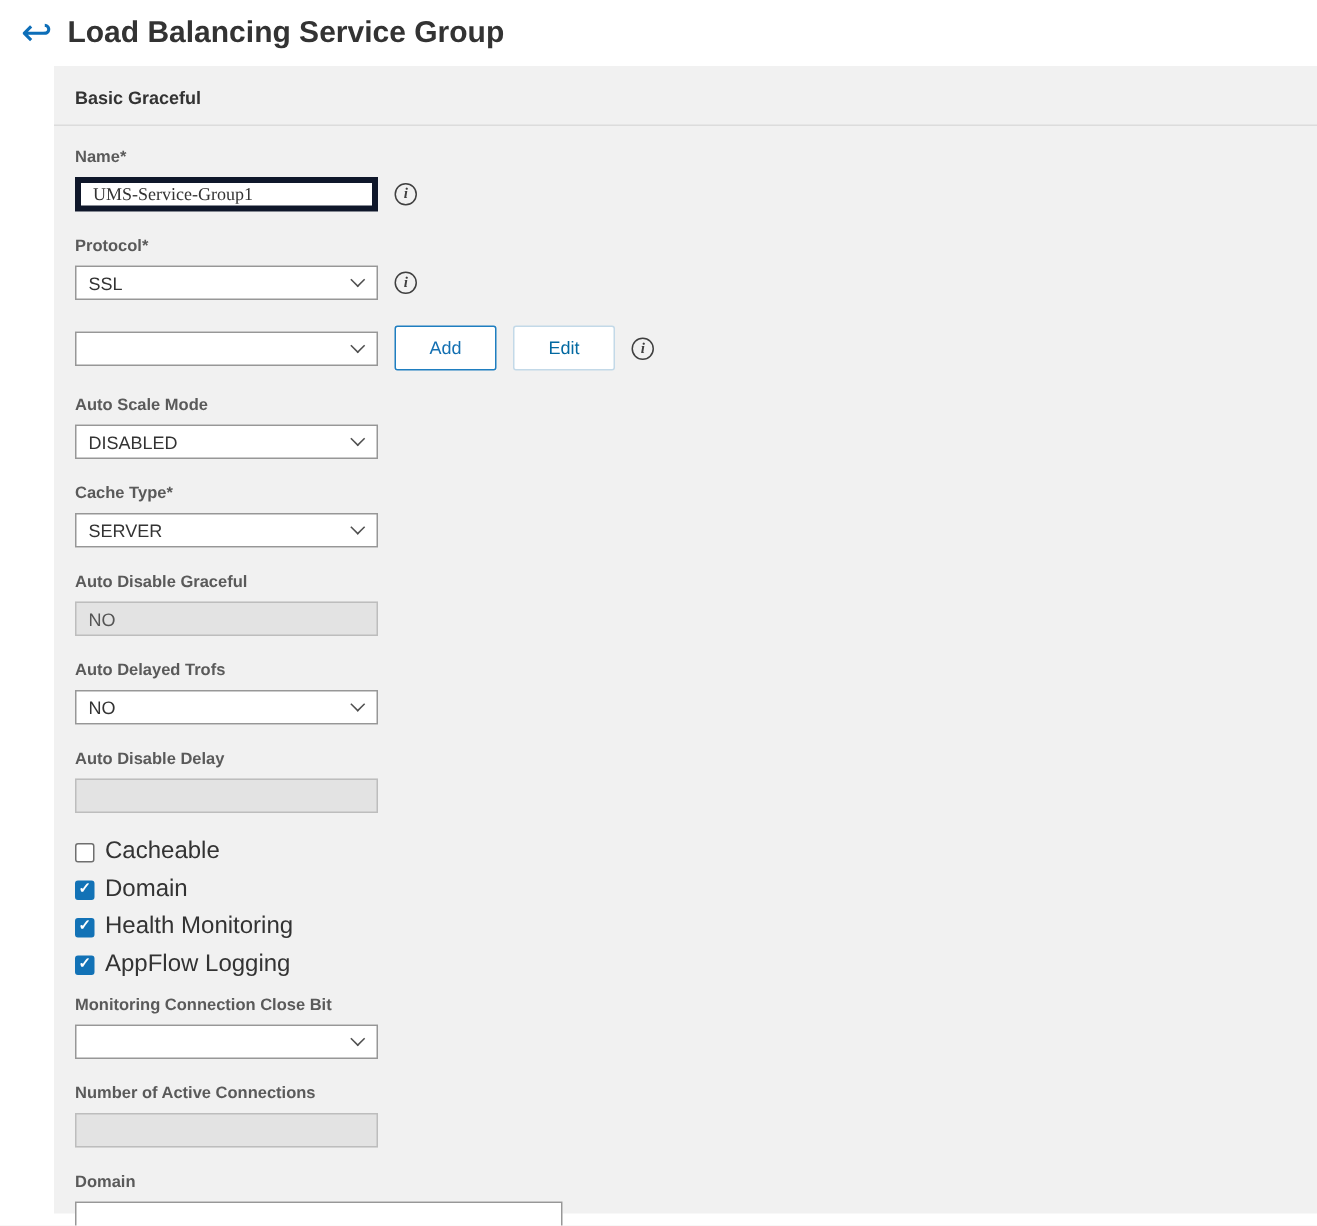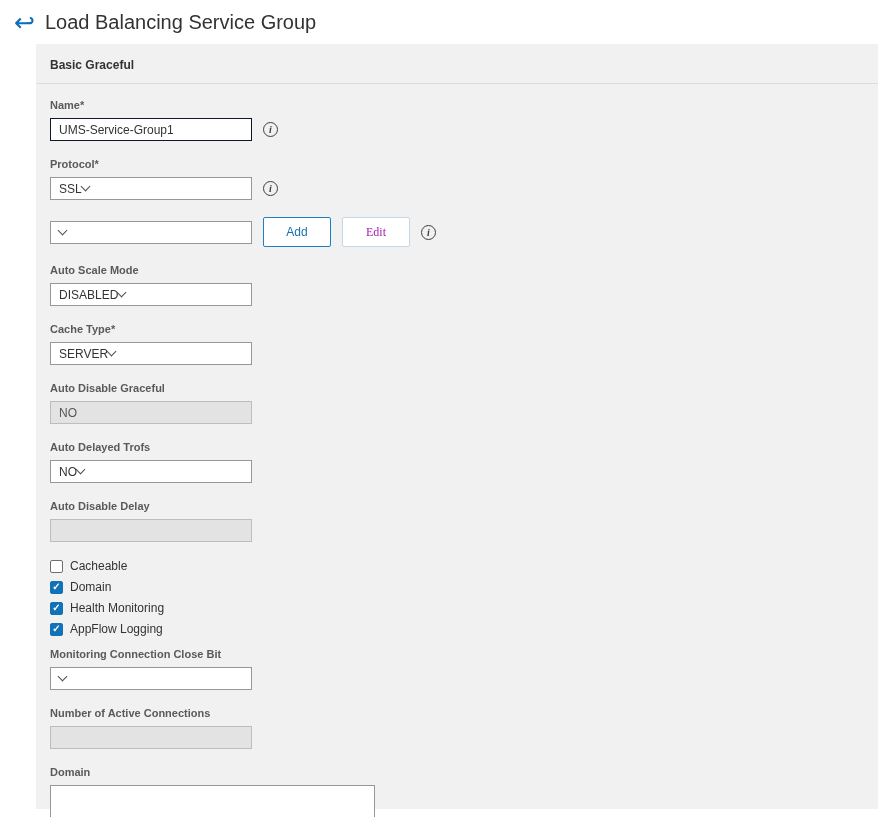--- a/index.html
+++ b/index.html
@@ -4,54 +4,54 @@
 <style>
   * { margin:0; padding:0; box-sizing:border-box; }
   html,body { width:878px; height:817px; }
   body {
     background:#ffffff;
     font-family:"Liberation Sans", sans-serif;
     overflow:hidden;
   }
   .page-header { display:flex; align-items:center; gap:10px; padding:10px 0 9px 14px; }
   .back-icon { color:#0d6eb8; font-size:25px; line-height:1; cursor:pointer; user-select:none; }
-  .page-title { font-size:20px; color:#333333; font-weight:400; }
+  .page-title { font-size:20px; color:#333333; font-weight:700; }
 
   .panel { margin-left:36px; background:#f1f1f1; height:765px; }
   .panel-header { font-size:12px; font-weight:700; color:#333333; padding:14px 14px 11px 14px; border-bottom:1px solid #dcdcdc; }
   .panel-body { padding:15px 14px 0 14px; }
 
   .field { margin-bottom:17px; }
   .field-label { display:block; font-size:11px; color:#5a5a5a; margin-bottom:7px;font-weight:bold; }
   .control-row { display:flex; align-items:center; gap:11px; }
 
   .text-input, .select, .disabled-input {
     width:202px; height:23px; font-size:12px; color:#333333;
   }
-  .text-input { background:#fff; border:1px solid #0f172a; padding:0 8px; font-family:Liberation Sans, sans-serif; }
-  .select { background:#fff; border:1px solid #979797; display:flex; align-items:center; padding:0 9px 0 8px; cursor:pointer; }
+  .text-input { background:#fff; border:4px solid #0f172a; padding:0 8px; font-family:Liberation Serif, serif; }
+  .select { background:#fff; border:1px solid #979797; display:flex; align-items:center; justify-content:space-between; padding:0 9px 0 8px; cursor:pointer; }
   .select-value { overflow:hidden; white-space:nowrap; }
   .chevron { width:7px; height:7px; border-left:1.6px solid #4f4f4f; border-bottom:1.6px solid #4f4f4f; transform:rotate(-45deg); margin-top:-4px; flex:none; }
   .disabled-input { background:#e3e3e3; border:1px solid #bdbdbd; color:#555; display:flex; align-items:center; padding:0 8px; }
 
   .info-icon {
     width:15px; height:15px; border:1.2px solid #3f3f3f; border-radius:50%;
     color:#3f3f3f; font-family:"Liberation Serif", serif; font-style:italic; font-weight:700; font-size:10px;
     display:inline-flex; align-items:center; justify-content:center; cursor:pointer; flex:none; background:transparent;
   }
 
   .small-btn { height:30px; width:68px; background:#ffffff; border:1px solid #1f7ec0; color:#1470b2; font-size:12px; border-radius:2px; cursor:pointer; font-family:inherit; }
-  .small-btn.disabled-btn { border-color:#c3d9e8; color:#a21caf; cursor:default;font-family:Liberation Serif, serif; }
+  .small-btn.disabled-btn { border-color:#c3d9e8; color:#0369a1; cursor:default; }
 
   .check-section { margin-bottom:12px; }
   .check-row { display:flex; align-items:center; gap:7px; margin-bottom:7px; cursor:pointer; }
   .checkbox { width:13px; height:13px; border:1px solid #6f6f6f; border-radius:2px; background:#ffffff; display:inline-flex; align-items:center; justify-content:center; flex:none; cursor:pointer; }
   .checkbox.checked { background:#1272b6; border-color:#1272b6; }
   .checkbox.checked::after { content:"✓"; color:#ffffff; font-size:10px; font-weight:700; line-height:1; }
-  .check-label { font-size:12px; color:#333333; }
+  .check-label { font-size:16px; color:#333333; }
 
   textarea.comment-box { width:325px; height:41px; border:1px solid #979797; background:#ffffff; resize:none; font-family:inherit; font-size:12px; padding:4px 8px; }
 </style>
 </head>
 <body>
 
 <div class="page-header">
   <span class="back-icon">↩</span>
   <h1 class="page-title">Load Balancing Service Group</h1>
 </div>

